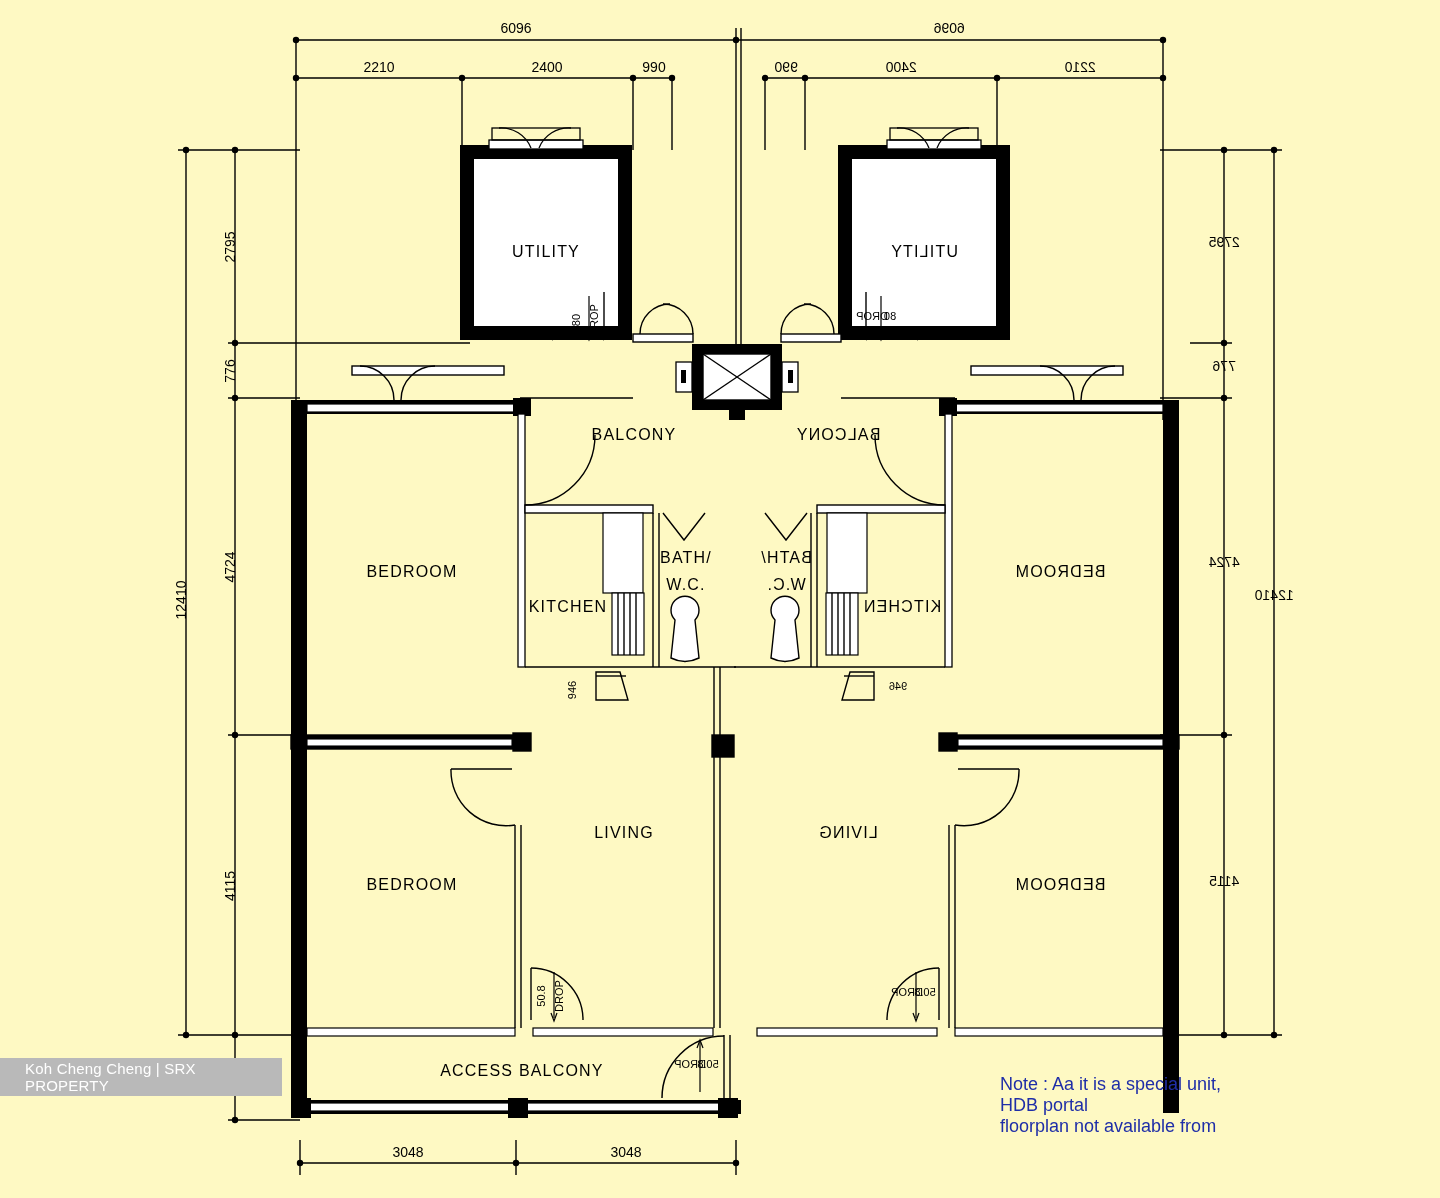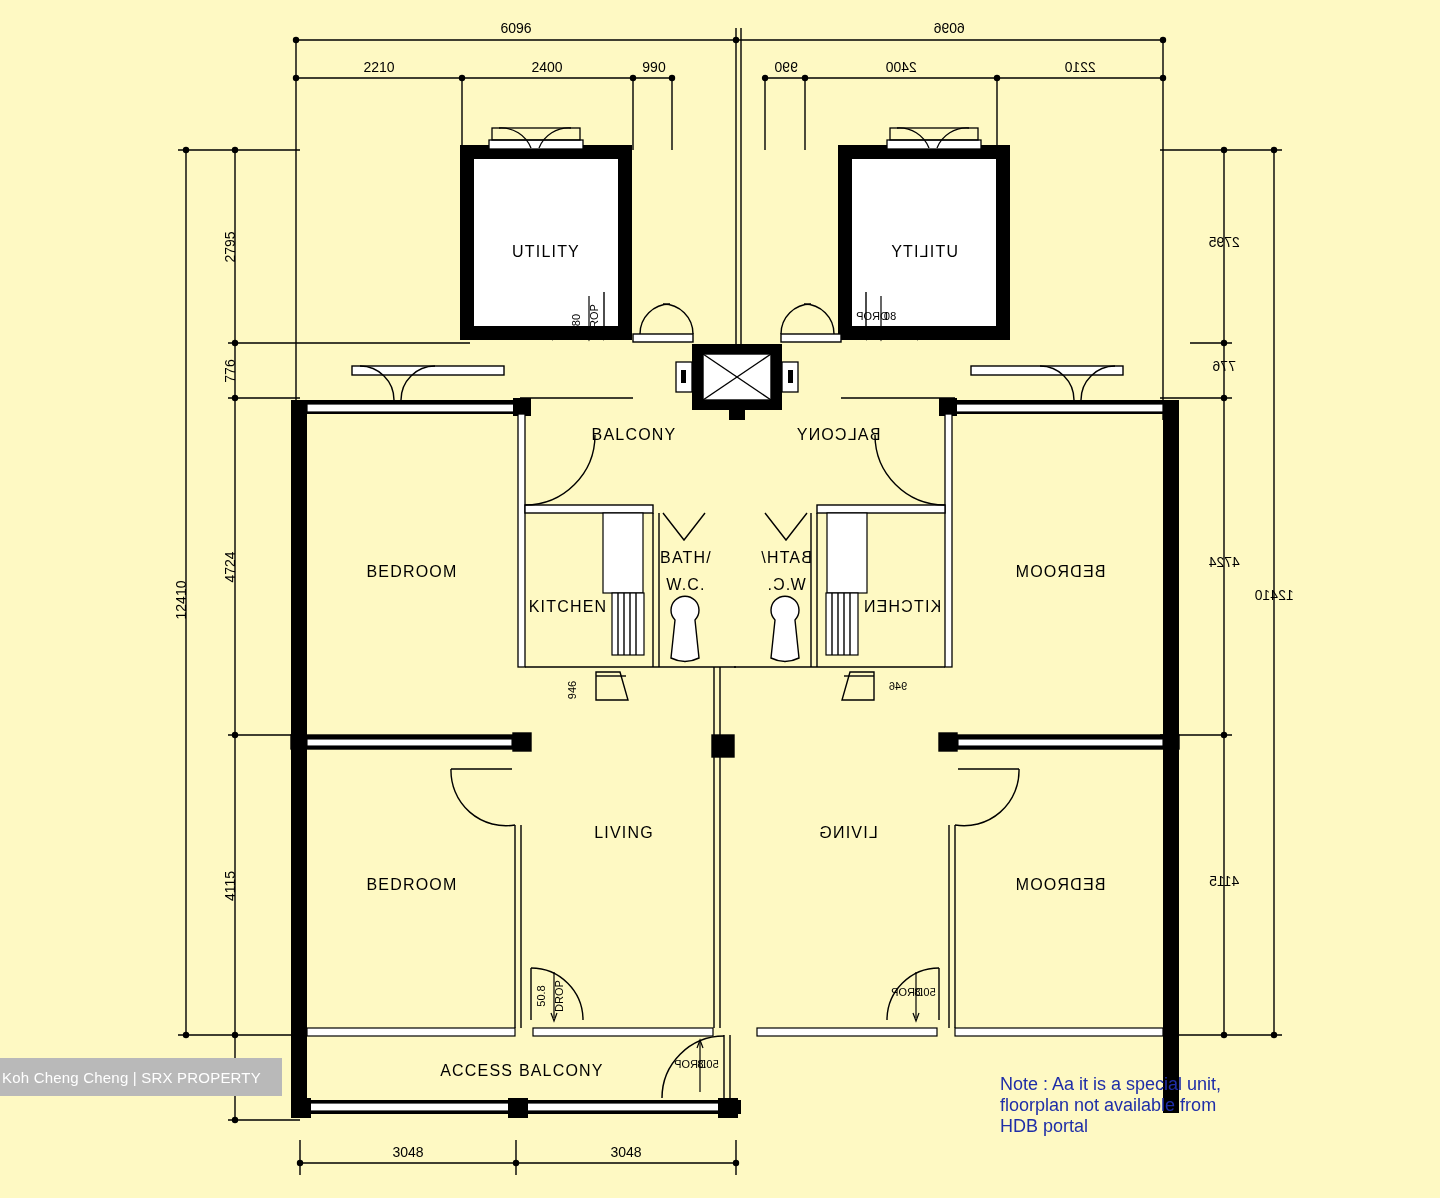--- a/index.html
+++ b/index.html
@@ -1,20 +1,20 @@
 <!DOCTYPE html>
 <html><head>
 <meta charset="utf-8">
 <style>
   html,body{margin:0;padding:0;background:#ffffff;}
   body{font-family:"Liberation Sans", sans-serif;}
   #stage{position:relative;width:1440px;height:1198px;background:#fef9c3;overflow:hidden;}
   svg#plan{position:absolute;left:0;top:0;width:1440px;height:1198px;display:block;}
   .wm{position:absolute;left:0;top:1058px;width:282px;height:38px;background:#b9b9b9;
-      display:flex;align-items:center;padding-left:2px;box-sizing:border-box;}
+      display:flex;align-items:center;padding-left:25px;box-sizing:border-box;}
   .wm span{color:#ffffff;font-size:15px;font-family:"Liberation Sans",sans-serif;letter-spacing:.2px;}
   .note{position:absolute;left:1000px;top:1074px;width:430px;color:#1f2ea8;
         font-weight:normal;font-size:18px;line-height:21px;font-family:"Liberation Sans",sans-serif;}
   .note div{white-space:nowrap;}
   text{font-family:"Liberation Sans",sans-serif;fill:#000;}
   .rm{font-size:16px;letter-spacing:1.2px;}
   .dim{font-size:14px;}
   .ttiny{font-size:11px;}
   .mir{transform-box:fill-box;transform-origin:center;transform:scaleX(-1);}
 </style>
@@ -354,17 +354,17 @@
   </g>
 
 </svg>
 
 <div class="wm">
   <span>Koh Cheng Cheng | SRX PROPERTY</span>
 </div>
 
 <div class="note">
   <div>Note : Aa it is a special unit,</div>
+  <div>HDB portal</div>
   <div>floorplan not available from</div>
-  <div>HDB portal</div>
 </div>
 
 </div>
 
 </body></html>

